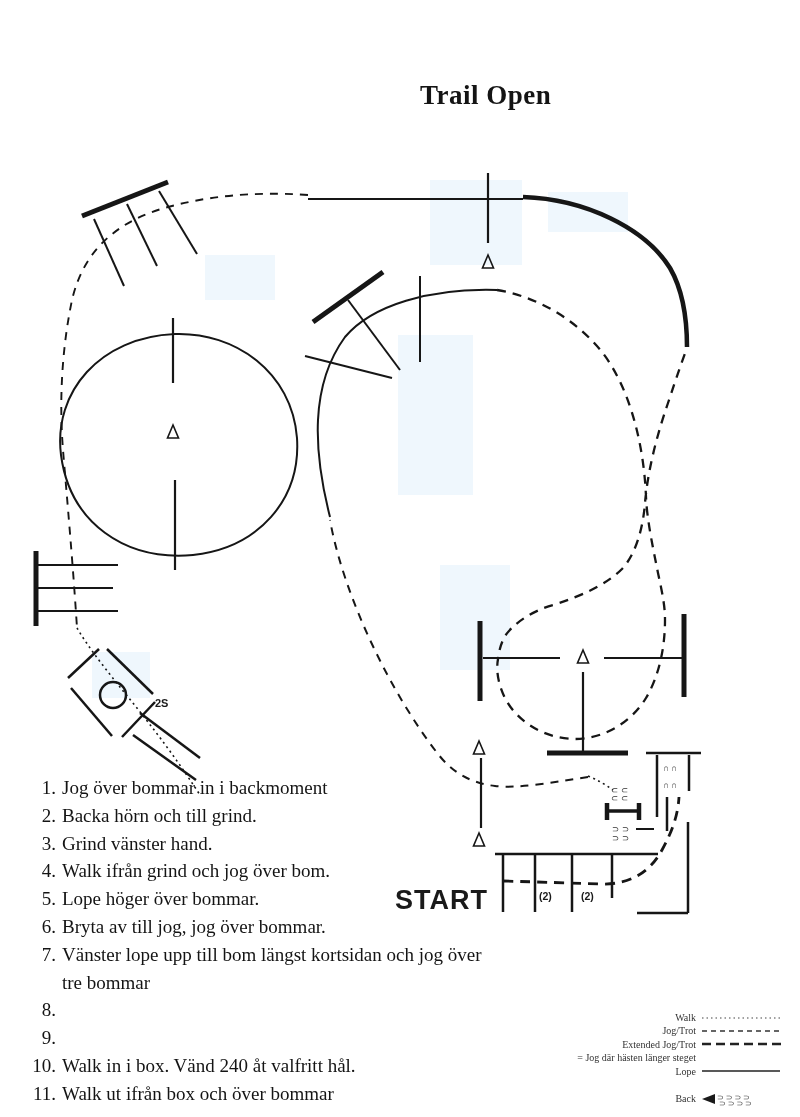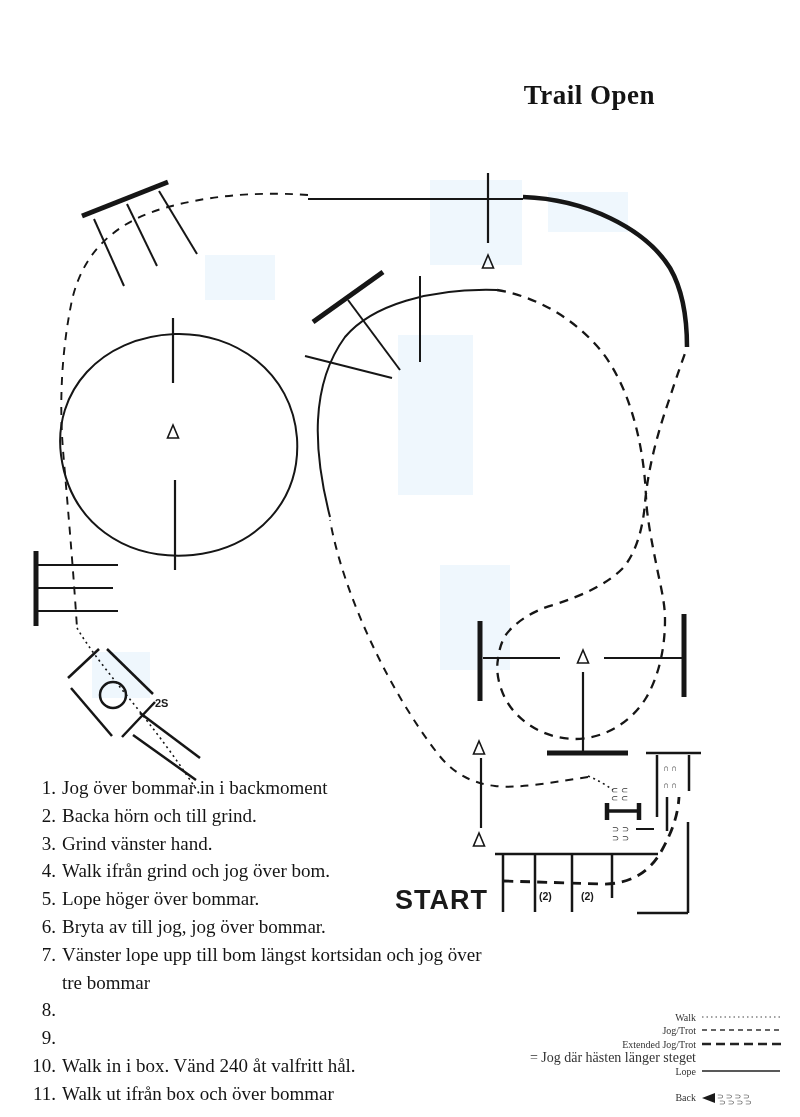--- a/index.html
+++ b/index.html
@@ -1,32 +1,32 @@
 <!DOCTYPE html>
 <html><head>
 <meta charset="utf-8">
 <style>
   html,body{margin:0;padding:0;background:#fff;}
   .page{position:relative;width:800px;height:1117px;background:#ffffff;
         font-family:"Liberation Serif",serif;color:#141414;overflow:hidden;}
-  .title{position:absolute;left:420px;top:80px;width:235px;text-align:right;
+  .title{position:absolute;left:420px;top:80px;width:235px;text-align:left;
          font-size:27px;font-weight:bold;letter-spacing:.5px;}
   svg.course{position:absolute;left:0;top:0;}
   .start-label{position:absolute;left:395px;top:885px;
          font-family:"Liberation Sans",sans-serif;font-weight:bold;
          font-size:27px;letter-spacing:1px;color:#1a1a1a;}
   .instructions{position:absolute;left:12px;top:774px;font-size:19px;}
   .li{display:flex;line-height:27.8px;}
   .li .num{width:44px;text-align:right;flex:none;padding-right:6px;}
   .li .txt{white-space:nowrap;}
   .legend{position:absolute;right:17px;top:1011px;font-size:10px;color:#333;}
-  .lrow{display:flex;align-items:flex-start;justify-content:flex-end;line-height:13.4px;height:13.4px;}
+  .lrow{display:flex;align-items:center;justify-content:flex-end;line-height:13.4px;height:13.4px;}
   .lrow .llab{text-align:right;white-space:nowrap;}
   .lrow .lsample{width:82px;height:12px;margin-left:5px;flex:none;}
-  .lrow.note{font-size:14px;}
+  .lrow.note{font-size:10px;}
 </style>
 </head>
 <body>
 
 <div class="page">
 
   <div class="title">Trail Open</div>
 
   <svg class="course" width="800" height="1117" viewBox="0 0 800 1117">
 

